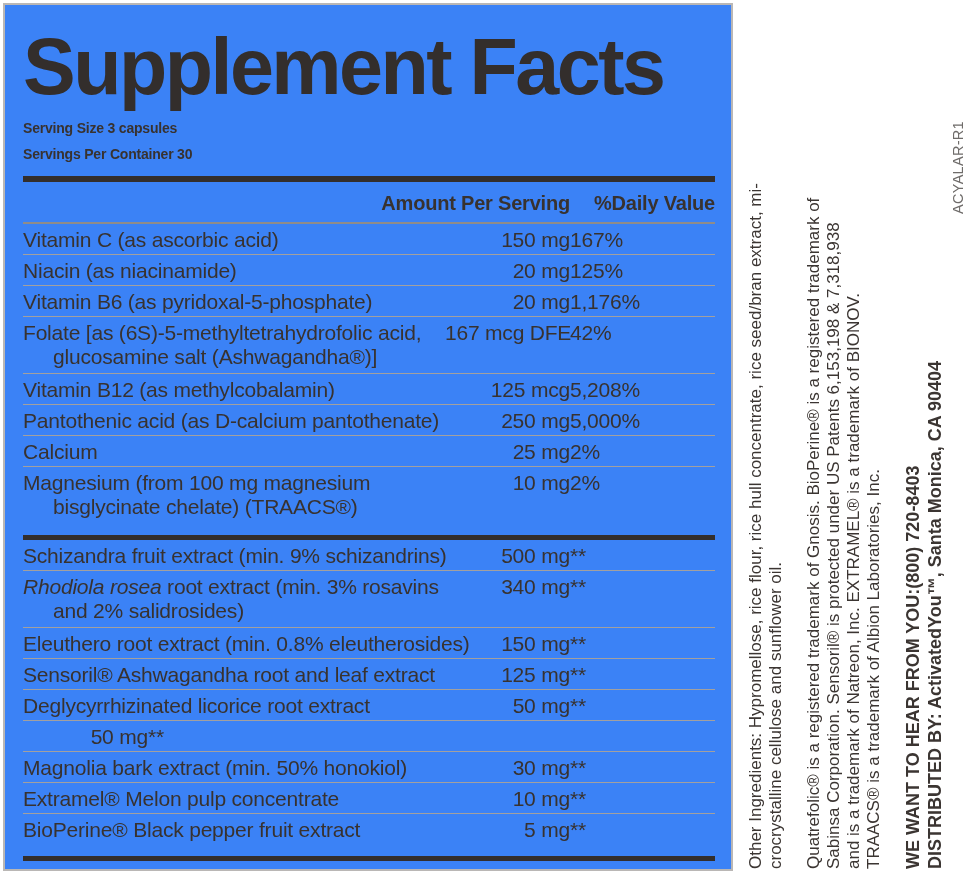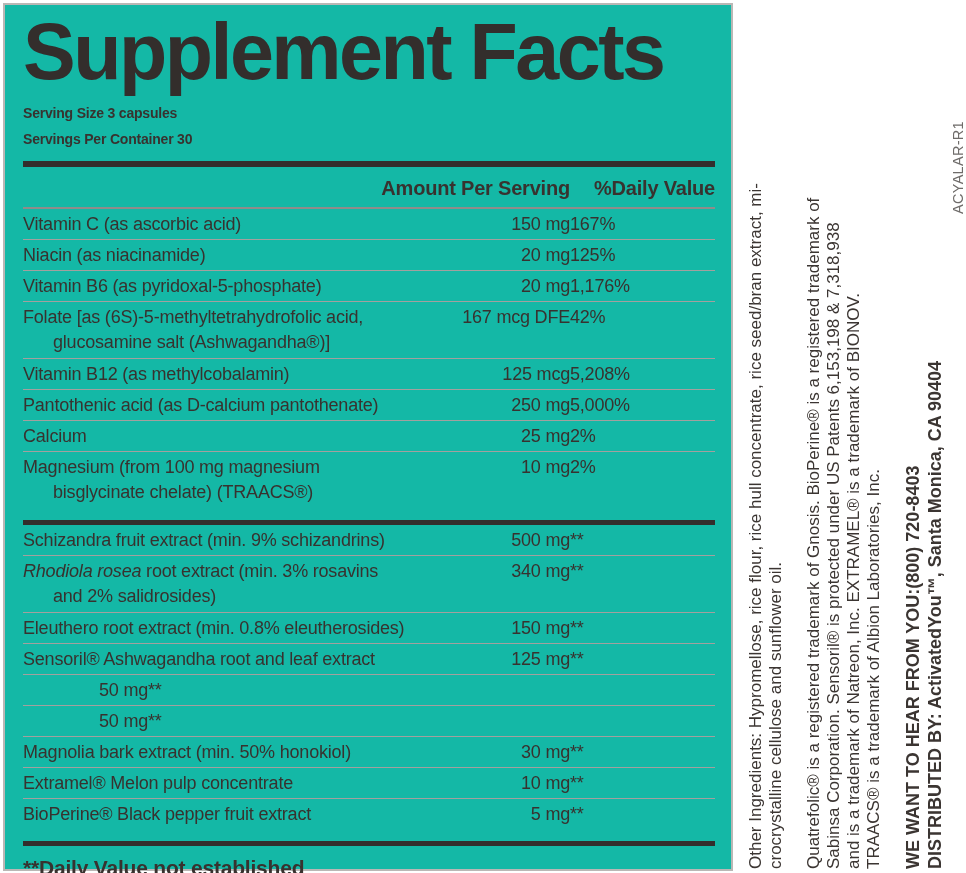--- a/index.html
+++ b/index.html
@@ -1,33 +1,33 @@
 <!DOCTYPE html>
 <html><head>
 <meta charset="utf-8">
 <style>
   html,body{margin:0;padding:0;width:966px;height:873px;background:#ffffff;overflow:hidden;}
   body{font-family:"Liberation Sans","DejaVu Sans",sans-serif;color:#38322f;}
 
   .panel{position:absolute;left:3px;top:3px;width:730px;height:868px;box-sizing:border-box;
-         border:2px solid #bab7b5;background:#14b8a6;padding:4px 16px 0 18px;}
+         border:2px solid #bab7b5;background:#3b82f6;padding:19px 16px 0 18px;}
 
   .title{font-size:79px;font-weight:bold;letter-spacing:-2.5px;line-height:82px;
          white-space:nowrap;color:#332e2c;margin-top:2px;}
   .serv-wrap{margin-top:7px;}
   .serv{font-size:14px;font-weight:bold;line-height:26px;letter-spacing:-0.2px;}
   .bar{height:6px;background:#332e2c;margin-top:9px;}
 
   .thead{display:flex;font-weight:bold;font-size:20px;padding:10px 0 7px;
          border-bottom:2px solid #8f8c8a;letter-spacing:-0.2px;}
   .h-spacer{flex:1;}
   .h-amt{text-align:left;}
   .h-dv{width:145px;text-align:right;flex-shrink:0;}
 
-  .row{display:flex;align-items:flex-start;font-size:18px;line-height:23px;
+  .row{display:flex;align-items:flex-start;font-size:21px;line-height:23px;
        padding:4px 0 3px;border-top:1.5px solid #a3a09e;letter-spacing:-0.2px;}
   .row.nb{border-top:none;}
   .name{flex:1;white-space:nowrap;min-width:0;}
   .l2{padding-left:30px;line-height:26px;}
   .l2:empty{display:none;}
   .amt{width:125px;text-align:right;white-space:nowrap;flex-shrink:0;}
   .dv{width:145px;text-align:left;flex-shrink:0;}
   .thick{height:5px;background:#332e2c;margin-top:12px;}
   .footnote{font-size:21px;font-weight:bold;padding-top:10px;letter-spacing:-0.2px;}
 
@@ -117,20 +117,21 @@
     <div class="name"><span>Eleuthero root extract (min. 0.8% eleutherosides)</span></div>
     <div class="amt">150 mg</div>
     <div class="dv">**</div>
   </div>
   <div class="row">
     <div class="name"><span>Sensoril® Ashwagandha root and leaf extract</span></div>
     <div class="amt">125 mg</div>
     <div class="dv">**</div>
   </div>
   <div class="row">
+    <div class="name"><span>Deglycyrrhizinated licorice root extract</span></div>
     <div class="amt">50 mg</div>
     <div class="dv">**</div>
   </div>
   <div class="row">
     <div class="amt">50 mg</div>
     <div class="dv">**</div>
   </div>
   <div class="row">
     <div class="name"><span>Magnolia bark extract (min. 50% honokiol)</span></div>
     <div class="amt">30 mg</div>

